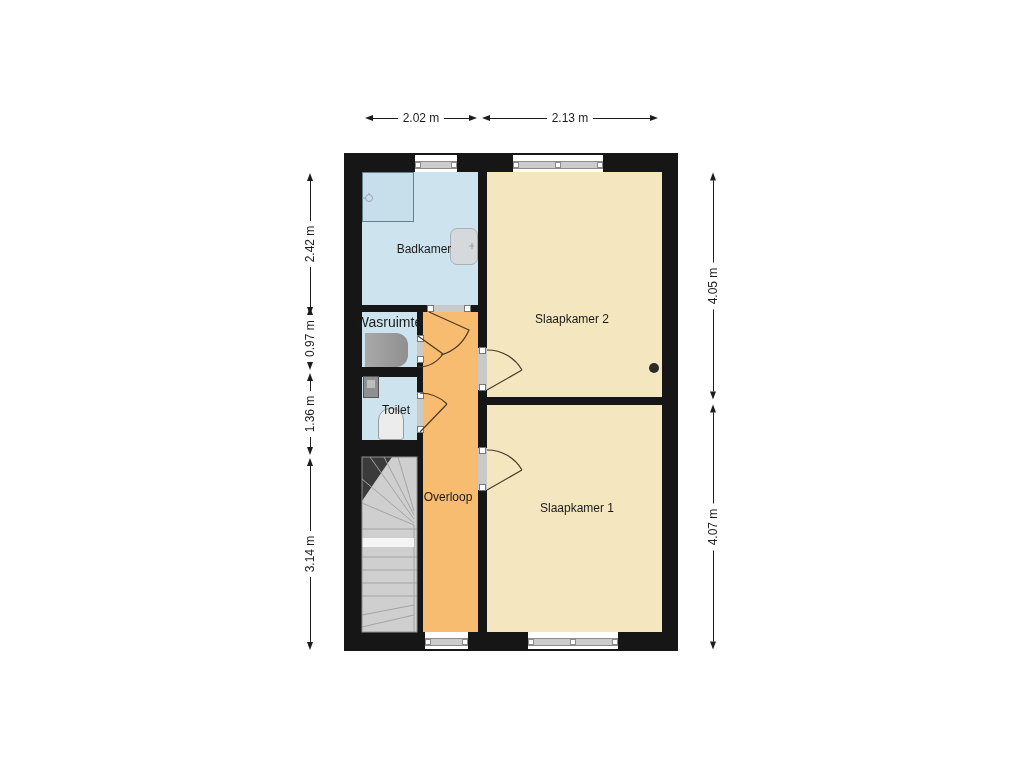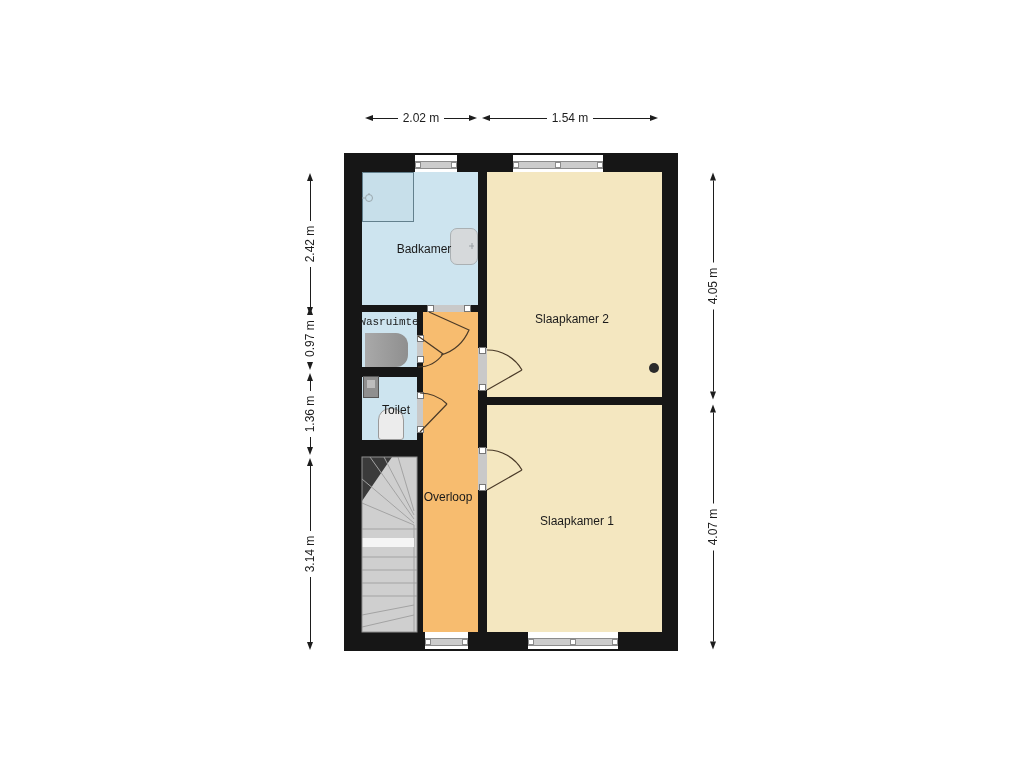--- a/index.html
+++ b/index.html
@@ -3,21 +3,21 @@
 <meta charset="utf-8">
 <style>
   html,body{margin:0;padding:0;background:#ffffff;}
   #stage{position:relative;width:944px;height:768px;background:#ffffff;overflow:hidden;
          font-family:"Liberation Sans","DejaVu Sans",sans-serif;color:#1d1d1d;}
   
   #plan{position:absolute;left:344px;top:153px;width:334px;height:498px;background:#161616;}
   .room{position:absolute;}
   .room-label{position:absolute;transform:translate(-50%,-50%);font-size:12px;color:#1a1a1a;
               white-space:nowrap;z-index:6;}
-  .lbl-sm{font-size:11px;font-family:Liberation Mono, monospace;}
+  .lbl-sm{font-size:14px;}
   
   .window{position:absolute;background:#ffffff;z-index:4;}
   .winbar{position:absolute;left:0;right:0;top:6px;height:6px;background:#cccccc;
           border-top:1px solid #8c8c8c;border-bottom:1px solid #8c8c8c;}
   .winbar .sq{position:absolute;top:0;width:4px;height:4px;background:#ffffff;border:1px solid #8c8c8c;margin-top:0;}
   
   .jamb{position:absolute;background:#c9c9c9;z-index:4;}
   .jamb .cap{position:absolute;width:5px;height:5px;background:#ffffff;border:1px solid #777;}
   
   svg.overlay{position:absolute;left:0;top:0;z-index:5;}
@@ -39,21 +39,21 @@
   <div class="dim" style="left:365px;top:111px;width:112px;">
     <span class="ah-l"></span>
     <span class="line"></span>
     <span class="val">2.02 m</span>
     <span class="line"></span>
     <span class="ah-r"></span>
   </div>
   <div class="dim" style="left:482px;top:111px;width:176px;">
     <span class="ah-l"></span>
     <span class="line"></span>
-    <span class="val">1.54 m</span>
+    <span class="val">2.13 m</span>
     <span class="line"></span>
     <span class="ah-r"></span>
   </div>
 
   <div class="dim vert" style="left:310px;top:244px;width:142px;">
     <span class="ah-l"></span>
       <span class="line"></span>
     <span class="val">2.42 m</span>
     <span class="line"></span>
       <span class="ah-r"></span>
@@ -206,16 +206,16 @@
         <line x1="125" y1="93" x2="130" y2="93"></line>
         <line x1="128" y1="90" x2="128" y2="96"></line>
       </g>
     </svg>
 
     <span class="room-label" style="left:66px;top:96px;padding-left:28px;">Badkamer</span>
     <span class="room-label lbl-sm" style="left:45px;top:169px;">Wasruimte</span>
     <span class="room-label" style="left:52px;top:246px;margin-top:11px;">Toilet</span>
     <span class="room-label" style="left:104px;top:344px;">Overloop</span>
     <span class="room-label" style="left:228px;top:134px;margin-top:32px;">Slaapkamer 2</span>
-    <span class="room-label" style="left:233px;top:368px;">Slaapkamer 1</span>
+    <span class="room-label" style="left:233px;top:355px;">Slaapkamer 1</span>
   </div>
 
 </div>
 
 </body></html>

